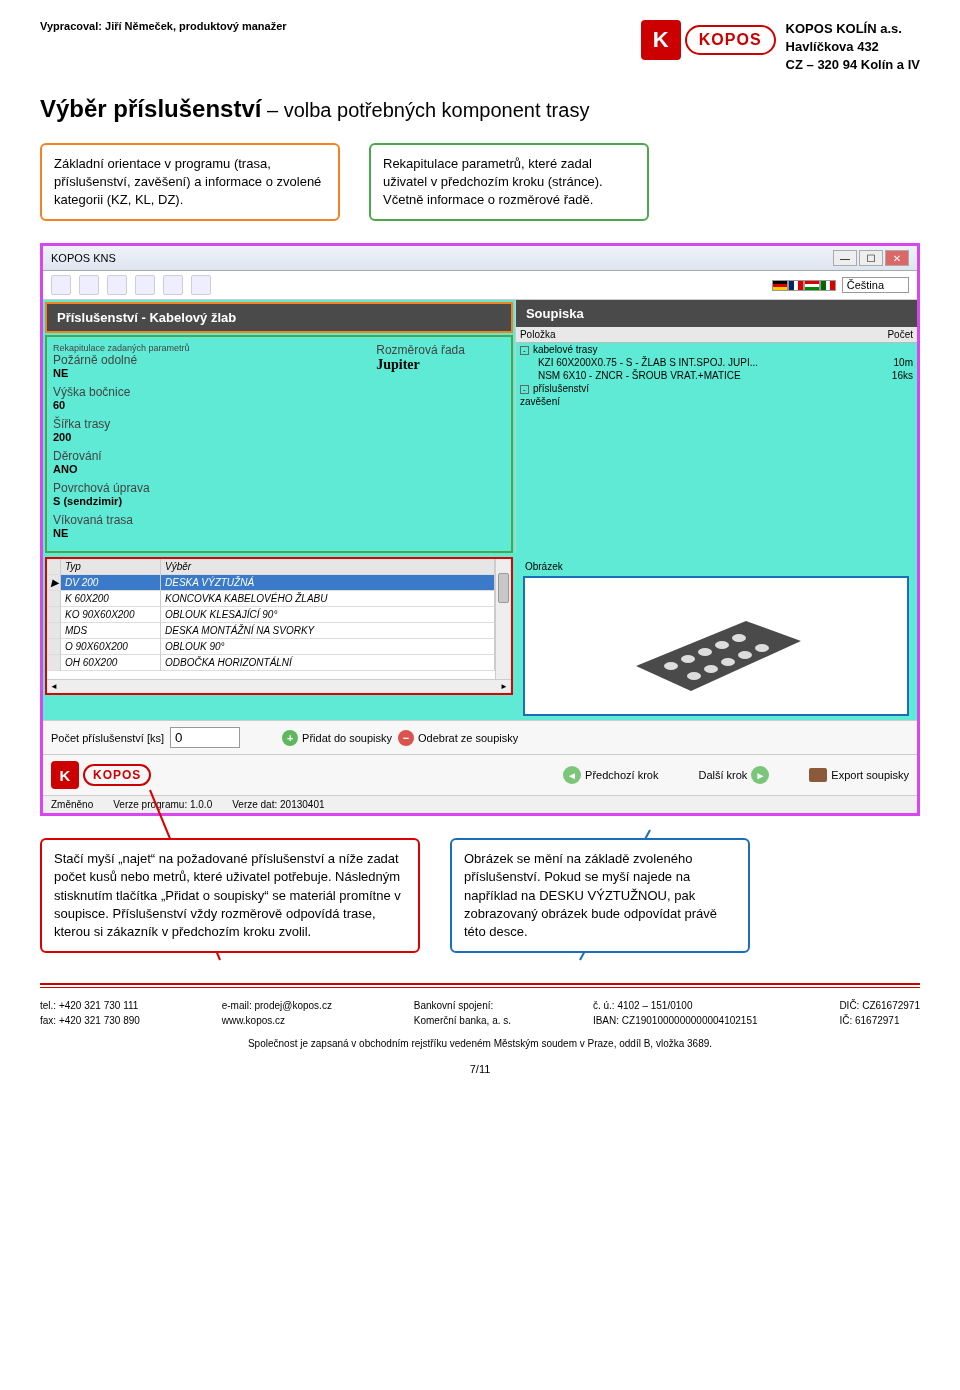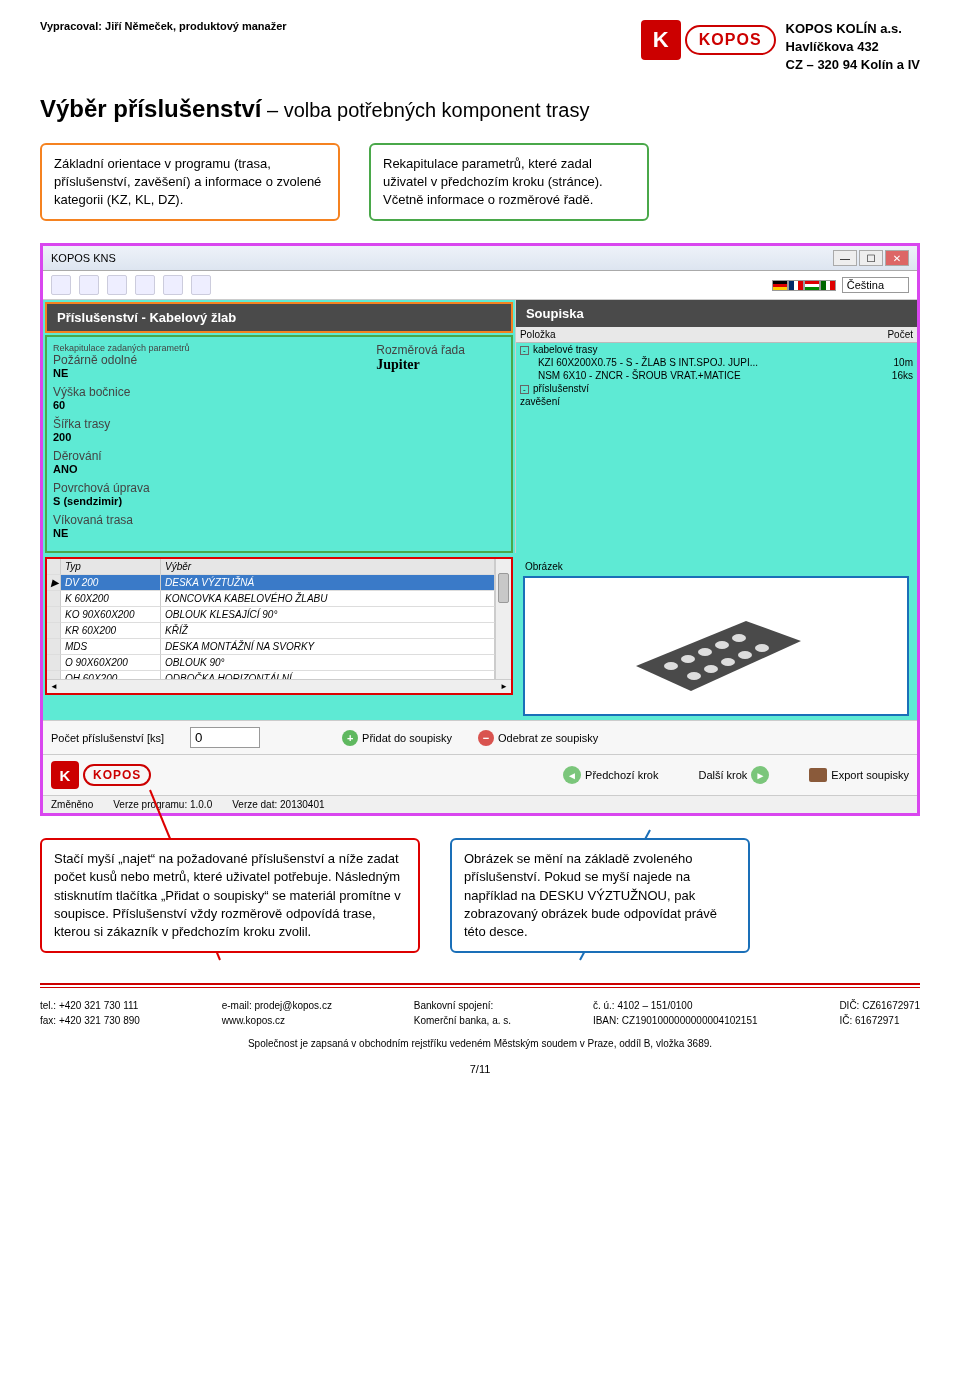--- a/index.html
+++ b/index.html
@@ -68,21 +68,21 @@
   .vsb { width: 16px; background: #eee; border-left: 1px solid #ccc; position: relative; }
   .vsb-thumb { position: absolute; top: 14px; left: 2px; right: 2px; height: 30px; background: #c8c8c8; border: 1px solid #999; border-radius: 2px; }
   .hsb { height: 14px; background: #eee; border-top: 1px solid #ccc; display: flex; }
   .hsb-arrow { width: 14px; display: flex; align-items: center; justify-content: center; font-size: 8px; }
   .red-highlight { border: 2px solid #d00; font-style: italic; }
 
   .obrazek-panel { padding: 4px 8px; }
   .obrazek-img { display: flex; align-items: center; justify-content: center; height: 140px; background: #fff; }
   .blue-highlight { border: 2px solid #1a6fb8; }
 
-  .bottom-bar { padding: 6px 8px; display: flex; align-items: center; gap: 26px; background: #f7f7f7; border-top: 1px solid #ccc; font-size: 11px; }
+  .bottom-bar { padding: 6px 8px; display: flex; align-items: center; gap: 6px; background: #f7f7f7; border-top: 1px solid #ccc; font-size: 11px; }
   .num-input { width: 70px; border: 1px solid #999; padding: 2px 4px; background: #fff; }
   .pill-btn { display: flex; align-items: center; gap: 4px; cursor: pointer; }
   .pill-icon { width: 16px; height: 16px; border-radius: 50%; display: flex; align-items: center; justify-content: center; color: #fff; font-weight: bold; font-size: 11px; }
   .pill-icon.plus { background: #5fb85f; }
   .pill-icon.minus { background: #d9534f; }
 
   .footer-nav { padding: 6px 8px; display: flex; align-items: center; gap: 20px; border-top: 1px solid #ccc; background: #f7f7f7; }
   .footer-logo-small .logo-circle { width: 28px; height: 28px; font-size: 15px; }
   .footer-logo-small .logo-text { font-size: 12px; padding: 2px 8px; border-radius: 12px; }
   .nav-btn { display: flex; align-items: center; gap: 4px; margin-left: auto; cursor: pointer; }
@@ -259,25 +259,20 @@
                   </div>
                   <div class="grid-row">
                     <div class="col-ind"></div>
                     <div class="col-typ">K 60X200</div>
                     <div class="col-naz">KONCOVKA KABELOVÉHO ŽLABU</div>
                   </div>
                   <div class="grid-row">
                     <div class="col-ind"></div>
                     <div class="col-typ">KO 90X60X200</div>
                     <div class="col-naz">OBLOUK KLESAJÍCÍ 90°</div>
-                  </div>
-                  <div class="grid-row">
-                    <div class="col-ind"></div>
-                    <div class="col-typ">KR 60X200</div>
-                    <div class="col-naz">KŘÍŽ</div>
                   </div>
                   <div class="grid-row">
                     <div class="col-ind"></div>
                     <div class="col-typ">MDS</div>
                     <div class="col-naz">DESKA MONTÁŽNÍ NA SVORKY</div>
                   </div>
                   <div class="grid-row">
                     <div class="col-ind"></div>
                     <div class="col-typ">O 90X60X200</div>
                     <div class="col-naz">OBLOUK 90°</div>

